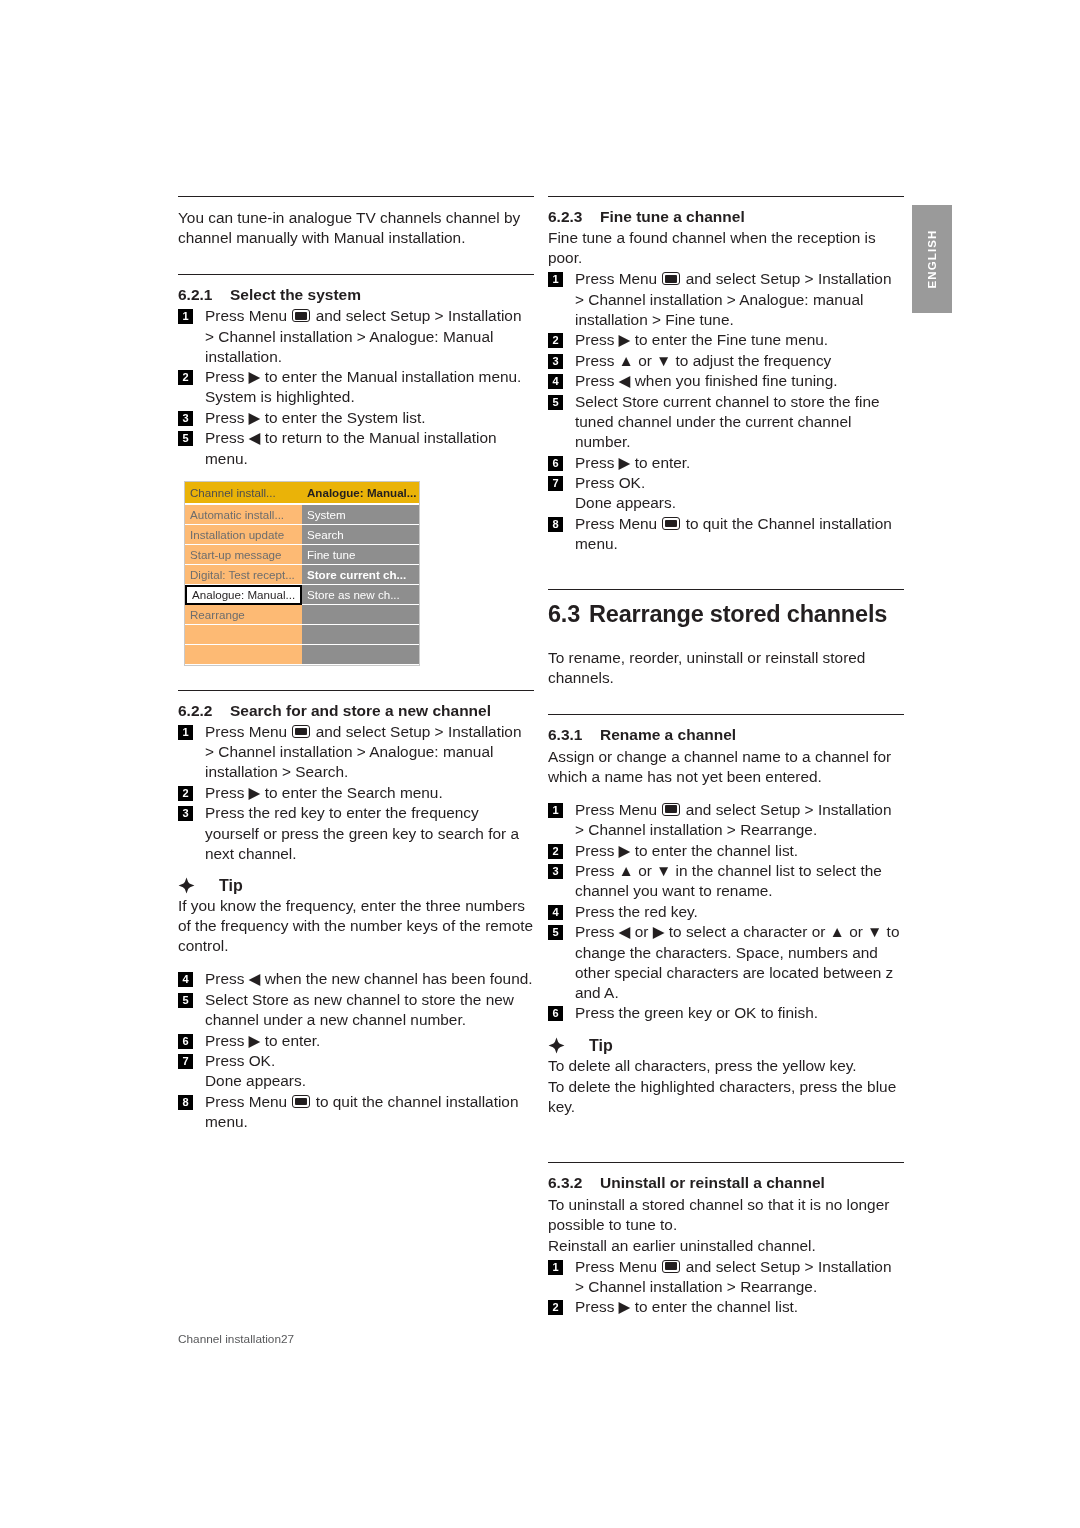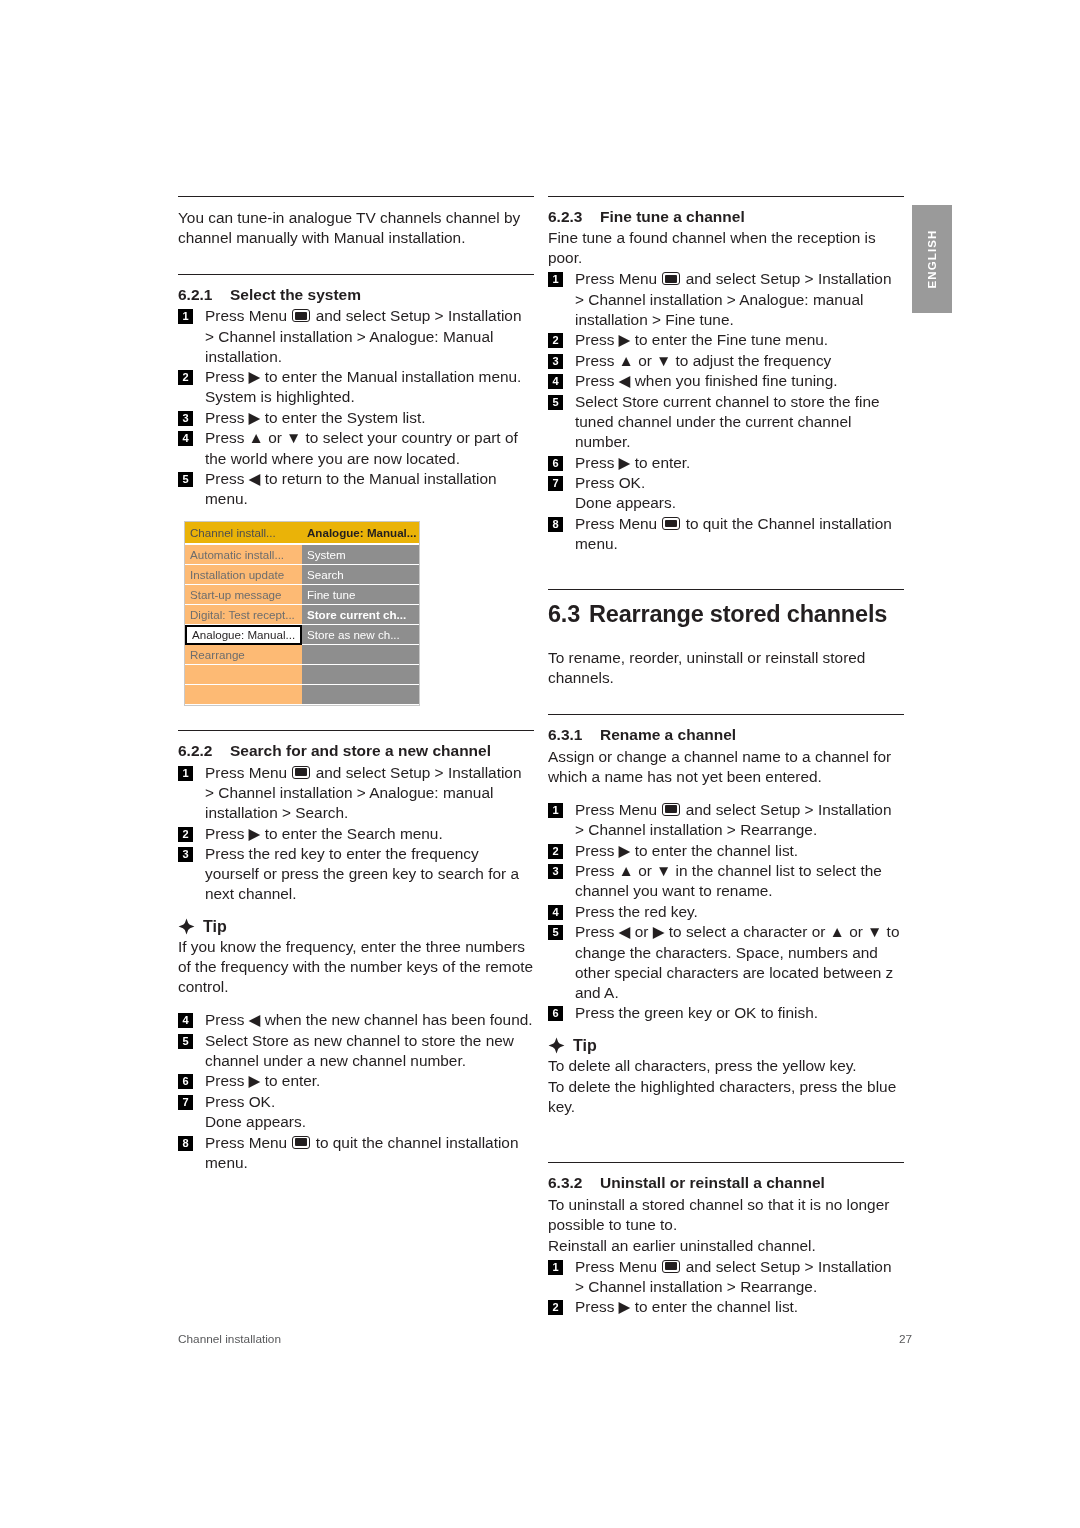--- a/index.html
+++ b/index.html
@@ -63,21 +63,21 @@
     display: inline-block;
     min-width: 52px;
   }
 
   h3.tip {
     font-size: 16px;
     font-weight: bold;
     margin: 0 0 1px 0;
     display: flex;
     align-items: center;
-    gap: 8px;
+    gap: 24px;
     line-height: 1.2;
   }
 
   p {
     font-size: 15.4px;
     line-height: 1.30;
     margin: 0 0 1px 0;
   }
   p.para { margin-bottom: 14px; }
   .gap-sm  { height: 12px; }
@@ -200,21 +200,20 @@
     letter-spacing: 1.1px;
     font-weight: bold;
   }
 
   
   .footer {
     position: absolute;
     left: 178px; top: 1332px;
     width: 734px;
     display: flex;
-    justify-content: space-between;
     font-size: 11.8px;
     color: #58595b;
   }
 </style>
 </head>
 <body>
 
 <div class="page">
 
   <div class="col col-left">
@@ -228,21 +227,21 @@
     <hr class="rule-thin">
 
     <h2 class="sub">
       <span class="num">6.2.1</span><span>Select the system</span>
     </h2>
 
     <ol class="steps">
         <li><span class="badge">1</span><span>Press <b>Menu</b> <span class="menu-icon"></span> and select Setup &gt; Installation &gt; Channel installation &gt; <b>Analogue: Manual installation</b>.</span></li>
         <li><span class="badge">2</span><span>Press ▶ to enter the Manual installation menu. <b>System</b> is highlighted.</span></li>
         <li><span class="badge">3</span><span>Press ▶ to enter the System list.</span></li>
-        <li><span class="badge">4</span><span>Press ▲ or ▼ to select your country or part of the world where you are now located.</span></li>
+        <li><span class="badge">4</span></li>
         <li><span class="badge">5</span><span>Press ◀ to return to the Manual installation menu.</span></li>
       </ol>
 
     <div class="tvmenu">
         <div class="tvrow head">
           <div class="cellL">Channel install...</div>
           <div class="cellR">Analogue: Manual...</div>
         </div>
         <div class="tvrow">
           <div class="cellL">Automatic install...</div>

